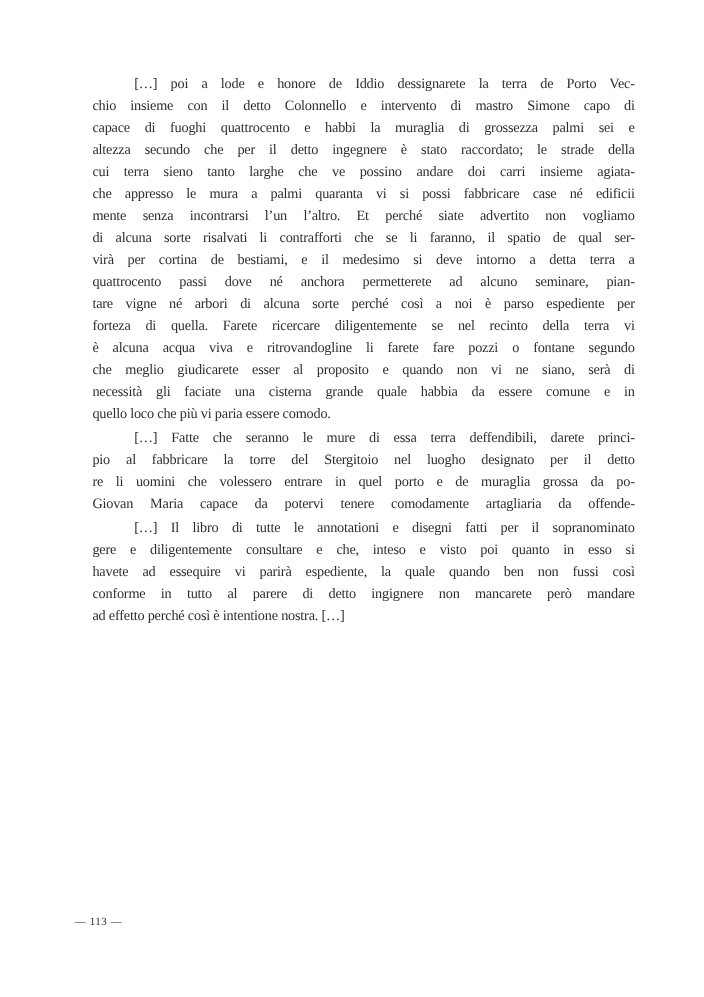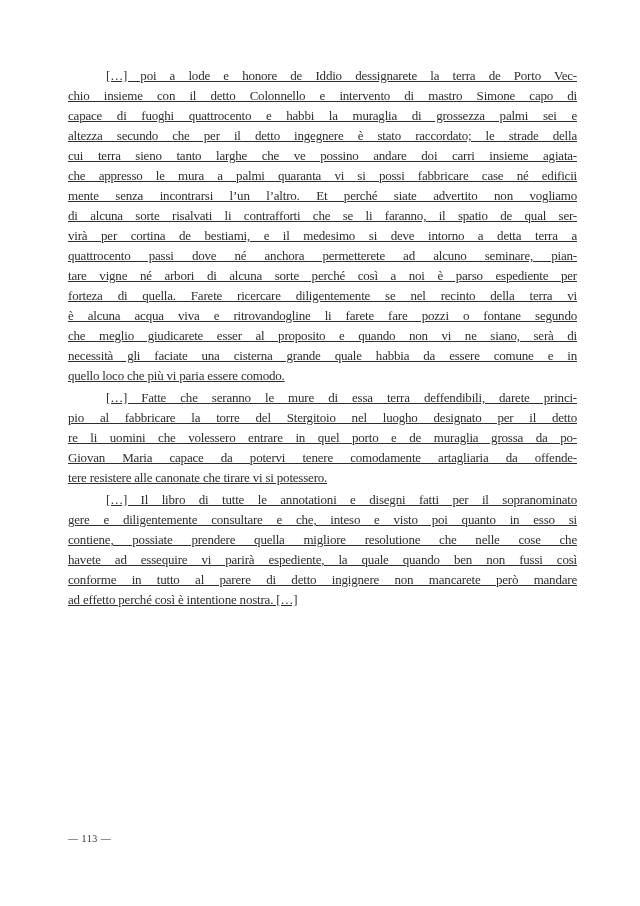--- a/index.html
+++ b/index.html
@@ -16,22 +16,21 @@
     font-family: "Liberation Serif", "DejaVu Serif", serif;
     color: var(--text-color, #2e2e2e);
   }
   .text-block {
     position: absolute;
     left: 68px;
     top: 66px;
     width: 509px;
   }
   .paragraph {
-    margin: 0 0 2px 0;
-    text-decoration: underline;
+    margin: 0 0 2px 16px;
   }
   .line {
     font-size: 13px;
     line-height: 20px;
     letter-spacing: -0.2px;
     text-align: justify;
     text-align-last: justify;
     white-space: normal;
   }
   .line.first {
@@ -72,25 +71,23 @@
         <div class="line">è alcuna acqua viva e ritrovandogline li farete fare pozzi o fontane segundo</div>
         <div class="line">che meglio giudicarete esser al proposito e quando non vi ne siano, serà di</div>
         <div class="line">necessità gli faciate una cisterna grande quale habbia da essere comune e in</div>
         <div class="line last">quello loco che più vi paria essere comodo.</div>
       </div>
       <div class="paragraph">
         <div class="line first">[…] Fatte che seranno le mure di essa terra deffendibili, darete princi-</div>
         <div class="line">pio al fabbricare la torre del Stergitoio nel luogho designato per il detto</div>
         <div class="line">re li uomini che volessero entrare in quel porto e de muraglia grossa da po-</div>
         <div class="line">Giovan Maria capace da potervi tenere comodamente artagliaria da offende-</div>
-        <div class="line last">tere resistere alle canonate che tirare vi si potessero.</div>
       </div>
       <div class="paragraph">
         <div class="line first">[…] Il libro di tutte le annotationi e disegni fatti per il sopranominato</div>
         <div class="line">gere e diligentemente consultare e che, inteso e visto poi quanto in esso si</div>
-        <div class="line">contiene, possiate prendere quella migliore resolutione che nelle cose che</div>
         <div class="line">havete ad essequire vi parirà espediente, la quale quando ben non fussi così</div>
         <div class="line">conforme in tutto al parere di detto ingignere non mancarete però mandare</div>
         <div class="line last">ad effetto perché così è intentione nostra. […]</div>
       </div>
     </div>
   <div class="page-number">— 113 —</div>
 </div>
 
 </body></html>

